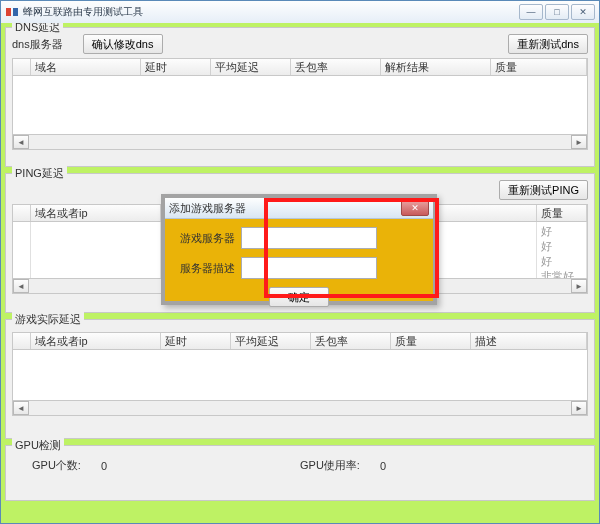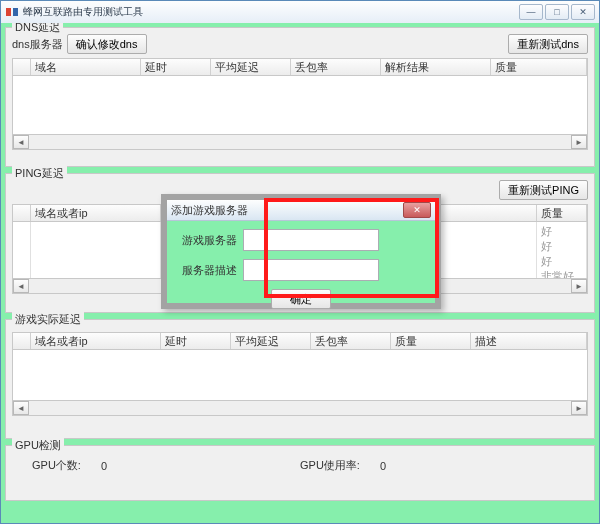--- a/index.html
+++ b/index.html
@@ -2,38 +2,38 @@
 <html><head>
 <meta charset="utf-8">
 <style>
 html,body{margin:0;padding:0;font-family:"Microsoft YaHei","SimSun",sans-serif;font-size:11px;background:#fff;color:#333}
 .window{width:600px;height:524px;border:1px solid #5a8ab8;box-sizing:border-box;position:relative;background:#ece9d8}
 .titlebar{height:22px;background:linear-gradient(#fdfefe,#e6eef7);border-bottom:1px solid #b6c6d8;display:flex;align-items:center;padding:0 4px}
 .titlebar .logo{width:14px;height:14px;margin-right:4px;display:flex;align-items:center;justify-content:center}
 .titlebar .title{flex:1;font-size:10px;color:#2b3a4b}
 .win-btns{display:flex;gap:2px}
 .win-btn{width:22px;height:14px;border:1px solid #a6b8cc;background:linear-gradient(#fdfdfe,#e3ecf5);border-radius:2px;font-size:9px;display:flex;align-items:center;justify-content:center;color:#4a6079}
-.client{position:absolute;top:22px;left:0;right:0;bottom:0;background:#86efac;padding:4px;box-sizing:border-box;overflow:hidden}
+.client{position:absolute;top:22px;left:0;right:0;bottom:0;background:#bef264;padding:4px;box-sizing:border-box;overflow:hidden}
 .group{border:1px solid #c8c8c8;background:#f0f0f0;padding:6px 6px 4px 6px;margin-bottom:6px;position:relative}
 .group-title{position:absolute;top:-8px;left:6px;background:#f0f0f0;padding:0 3px;font-size:11px}
-.row{display:flex;align-items:center;gap:4px;margin-bottom:4px}
+.row{display:flex;align-items:center;gap:20px;margin-bottom:4px}
 .label{font-size:11px}
 input.text{height:18px;border:1px solid #abadb3;padding:0 3px;font-size:11px;box-sizing:border-box}
 button.btn{height:20px;border:1px solid #acacac;background:linear-gradient(#fdfdfd,#e6e6e6);font-size:11px;padding:0 8px;border-radius:2px}
 .right{margin-left:auto}
 .table-head{display:flex;border:1px solid #c8c8c8;background:linear-gradient(#fdfdfd,#ececec);height:16px}
 .th{border-right:1px solid #d0d0d0;font-size:11px;padding:1px 4px;box-sizing:border-box;overflow:hidden;white-space:nowrap}
 .table-body{border:1px solid #c8c8c8;border-top:none;background:#fff;height:60px;overflow:hidden}
 .scrollbar{height:14px;border:1px solid #c8c8c8;border-top:none;background:#efefef;display:flex;align-items:center}
 .sb-btn{width:14px;height:12px;border:1px solid #b8b8b8;background:linear-gradient(#fdfdfd,#e8e8e8);font-size:8px;display:flex;align-items:center;justify-content:center;color:#666}
 .sb-track{flex:1;height:12px}
 .ping-body{display:flex}
 .ping-col{border-right:1px solid #e0e0e0;font-size:11px;color:#999;padding:2px 4px;box-sizing:border-box}
 .overlay{position:absolute;top:0;left:0;right:0;bottom:0}
-.dialog{position:absolute;left:160px;top:193px;width:268px;height:103px;border:6px solid #a3a3a3;background:#86efac;box-shadow:3px 3px 6px rgba(0,0,0,.25)}
+.dialog{position:absolute;left:160px;top:193px;width:268px;height:103px;border:4px solid #a3a3a3;background:#eab308;box-shadow:3px 3px 6px rgba(0,0,0,.25)}
 .dlg-titlebar{height:20px;background:linear-gradient(#fdfefe,#d9e6f2);border-bottom:1px solid #b6c6d8;display:flex;align-items:center;padding:0 4px}
 .dlg-title{flex:1;font-size:11px}
 .dlg-close{width:26px;height:14px;background:linear-gradient(#e8a0a0,#c85a5a);border:1px solid #a04848;border-radius:2px;color:#fff;font-size:9px;display:flex;align-items:center;justify-content:center}
 .dlg-body{padding:8px 10px}
 .dlg-row{display:flex;align-items:center;margin-bottom:8px}
 .dlg-label{width:60px;font-size:11px;text-align:right}
 .dlg-input{width:130px;height:18px;border:1px solid #abadb3;margin-left:6px}
 .dlg-ok{display:block;margin:0 auto;width:60px}
 .hl{position:absolute;border:4px solid #ff1a1a;box-sizing:border-box;pointer-events:none}
 .gpu-row{display:flex;padding:6px 20px}

